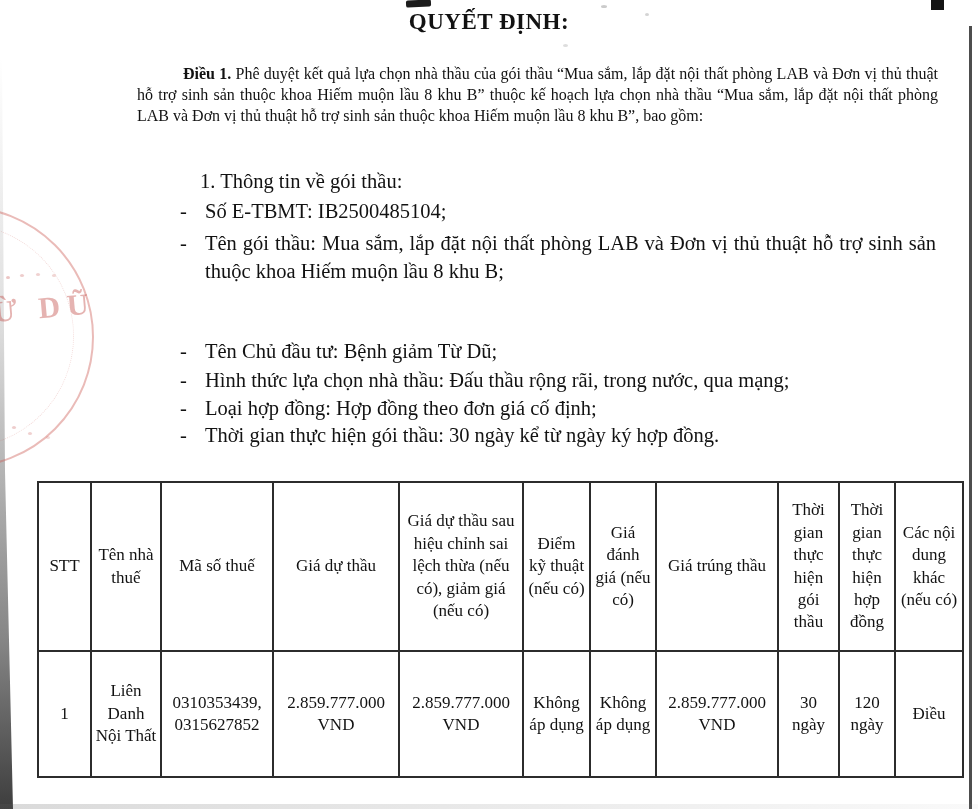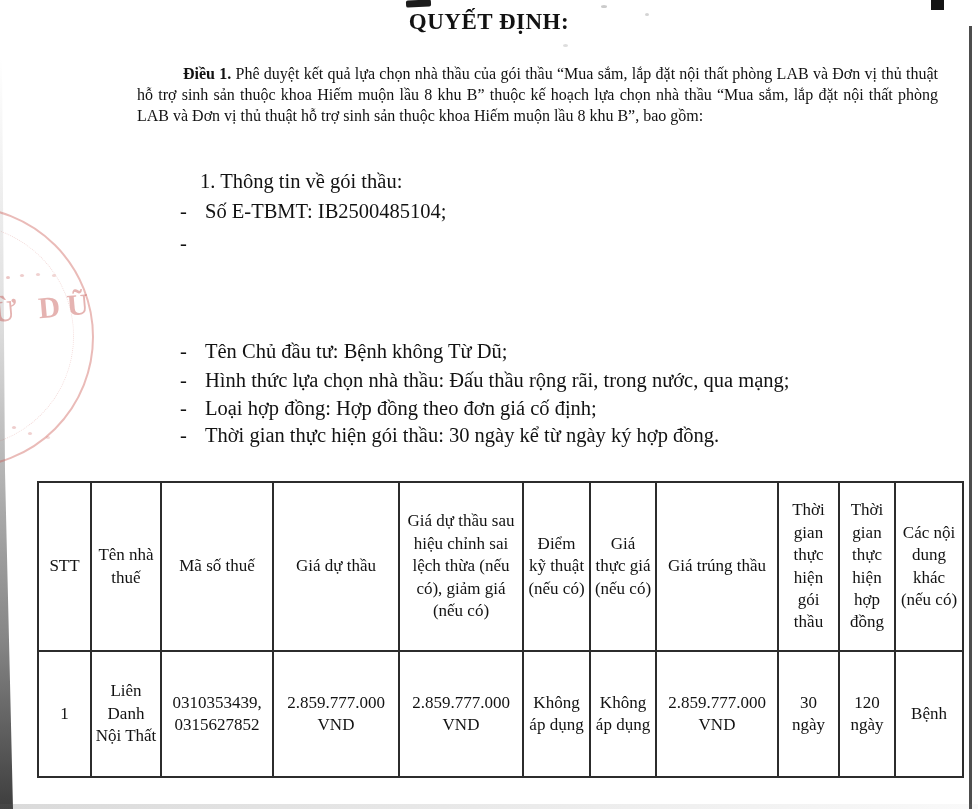--- a/index.html
+++ b/index.html
@@ -109,26 +109,27 @@
 
   <div class="heading" style="top:170px; left:200px;text-align:center;">1. Thông tin về gói thầu:</div>
 
   <div class="li" style="top:200px; left:205px;">
     <span class="dash">-</span>
     <span>Số E-TBMT: IB2500485104;</span>
   </div>
 
   <div class="li" style="top:229px; left:205px; width:731px; text-align:justify; line-height:28px;">
     <span class="dash">-</span>
+    <span>Tên gói thầu: Mua sắm, lắp đặt nội thất phòng LAB và Đơn vị thủ thuật hỗ trợ sinh sản thuộc khoa Hiếm muộn lầu 8 khu B;</span>
   </div>
 
 
   <div class="li" style="top:340px; left:205px;">
     <span class="dash">-</span>
-    <span>Tên Chủ đầu tư: Bệnh không Từ Dũ;</span>
+    <span>Tên Chủ đầu tư: Bệnh giảm Từ Dũ;</span>
   </div>
 
   <div class="li" style="top:369px; left:205px;">
     <span class="dash">-</span>
     <span>Hình thức lựa chọn nhà thầu: Đấu thầu rộng rãi, trong nước, qua mạng;</span>
   </div>
 
   <div class="li" style="top:397px; left:205px;">
     <span class="dash">-</span>
     <span>Loại hợp đồng: Hợp đồng theo đơn giá cố định;</span>
@@ -155,36 +156,36 @@
         <col style="width:68px">
     </colgroup>
     <tbody>
         <tr class="hdr">
       <td>STT</td>
       <td>Tên nhà thuế</td>
       <td>Mã số thuế</td>
       <td>Giá dự thầu</td>
       <td>Giá dự thầu sau hiệu chỉnh sai lệch thừa (nếu có), giảm giá (nếu có)</td>
       <td>Điểm kỹ thuật (nếu có)</td>
-      <td>Giá thực giá (nếu có)</td>
+      <td>Giá đánh giá (nếu có)</td>
       <td>Giá trúng thầu</td>
       <td>Thời gian thực hiện gói thầu</td>
       <td>Thời gian thực hiện hợp đồng</td>
       <td>Các nội dung khác (nếu có)</td>
     </tr>
     <tr class="row">
       <td>1</td>
       <td>Liên Danh Nội Thất</td>
       <td>0310353439, 0315627852</td>
       <td>2.859.777.000 VND</td>
       <td>2.859.777.000 VND</td>
       <td>Không áp dụng</td>
       <td>Không áp dụng</td>
       <td>2.859.777.000 VND</td>
       <td>30 ngày</td>
       <td>120 ngày</td>
-      <td>Bệnh</td>
+      <td>Điều</td>
     </tr>
   </tbody>
     </table>
 
 
 </div>
 
 </body></html>

